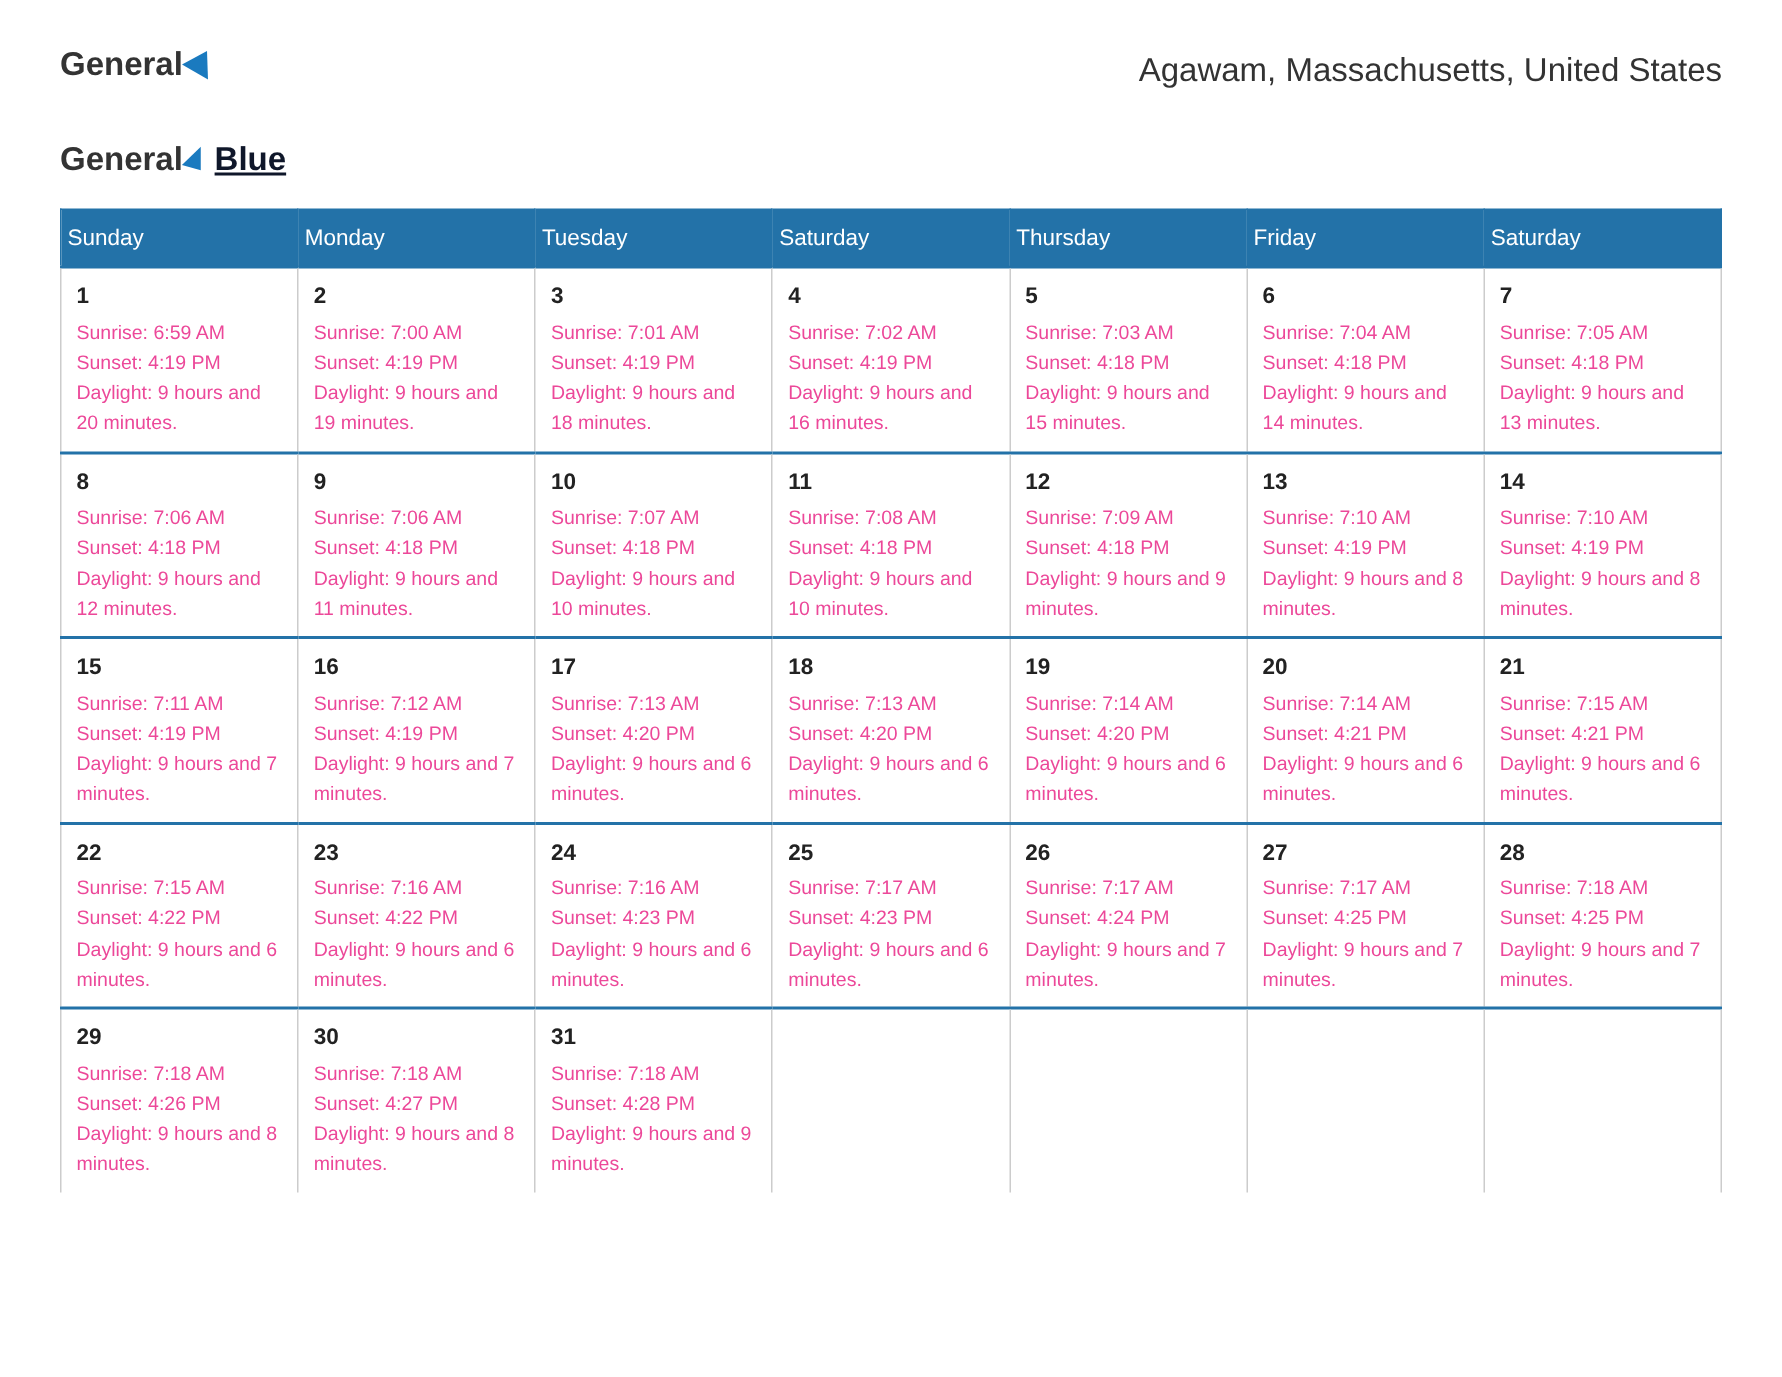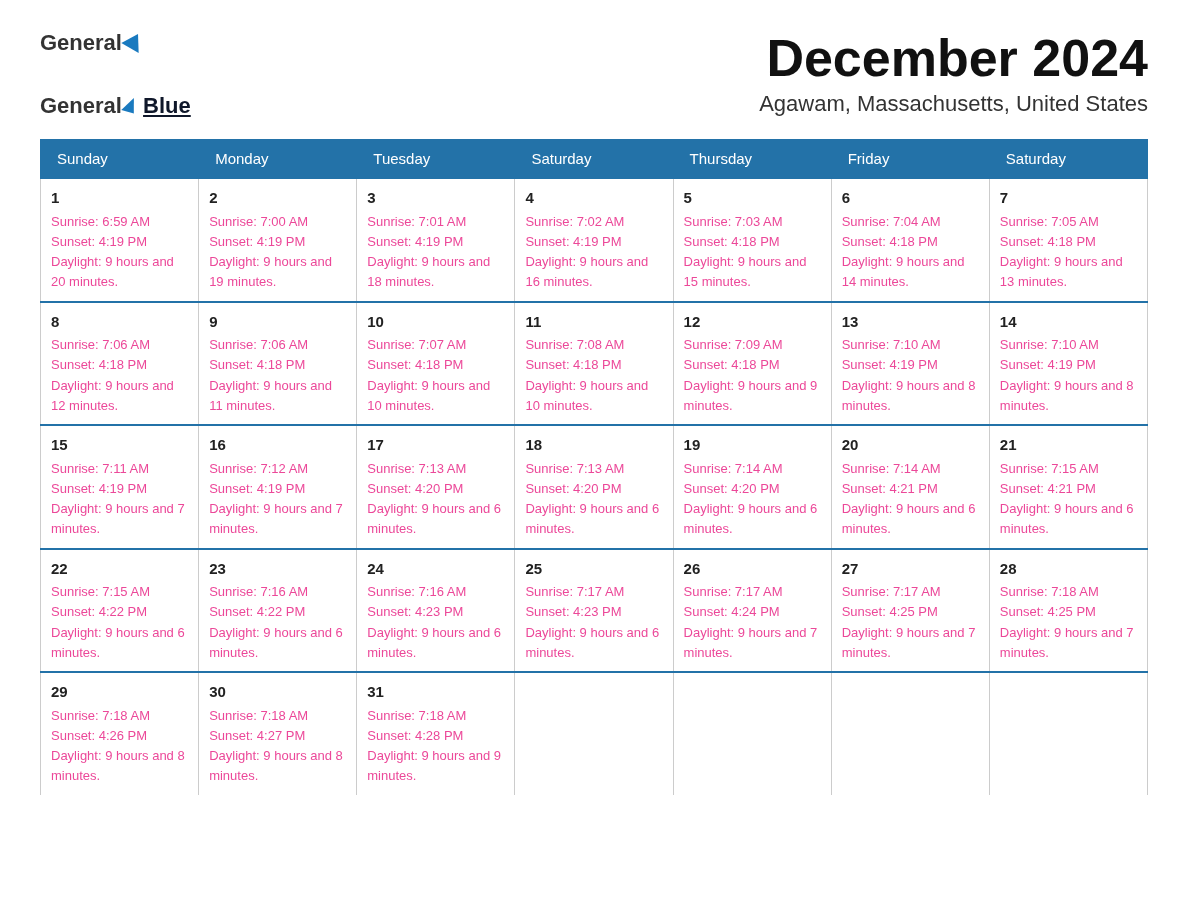--- a/index.html
+++ b/index.html
@@ -57,21 +57,21 @@
       margin-top: 4px;
     }
     table {
       width: 100%;
       border-collapse: collapse;
     }
     th {
       background-color: #2372a8;
       color: #fff;
       text-align: left;
-      padding: 10px 16px;
+      padding: 10px 4px;
       font-size: 15px;
       font-weight: normal;
       border: 1px solid #2372a8;
     }
     td {
       vertical-align: top;
       padding: 8px 10px;
       font-size: 13.5px;
       color: #222;
       border: 1px solid #ccc;
@@ -107,21 +107,20 @@
       <span class="logo-general">General</span>
       <span class="logo-triangle"></span>
       <br>
     </div>
     <div style="font-size:22px; font-weight:bold;">
       <span style="color:#333;">General</span><span style="display:inline-block;width:0;height:0;border-left:9px solid transparent;border-right:4px solid transparent;border-bottom:15px solid #1a7abf;transform:rotate(15deg);margin:0 1px;position:relative;top:-1px;"></span>
       <span style="color:#0f172a;text-decoration:underline;">Blue</span>
     </div>
   </div>
   <div class="title-area">
-    <div class="page-title">December 2024</div>
     <div class="page-subtitle">Agawam, Massachusetts, United States</div>
   </div>
 </div>
 
 <table>
   <thead>
     <tr>
       <th>Sunday</th>
       <th>Monday</th>
       <th>Tuesday</th>

